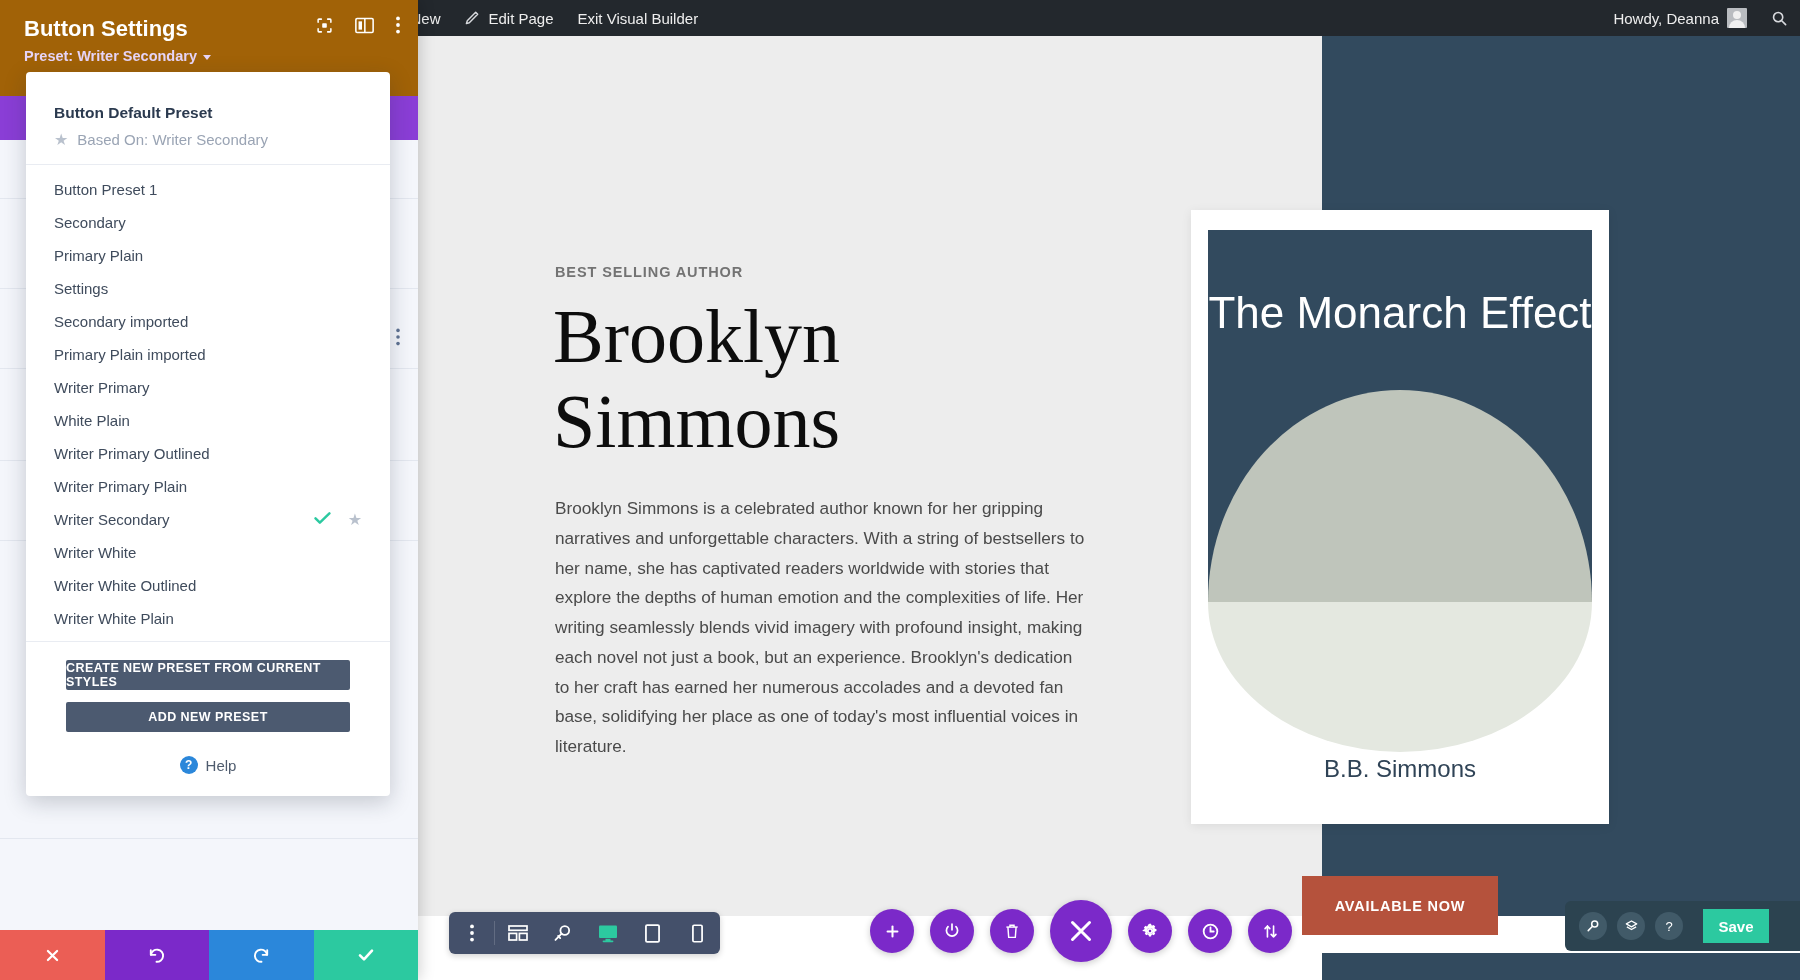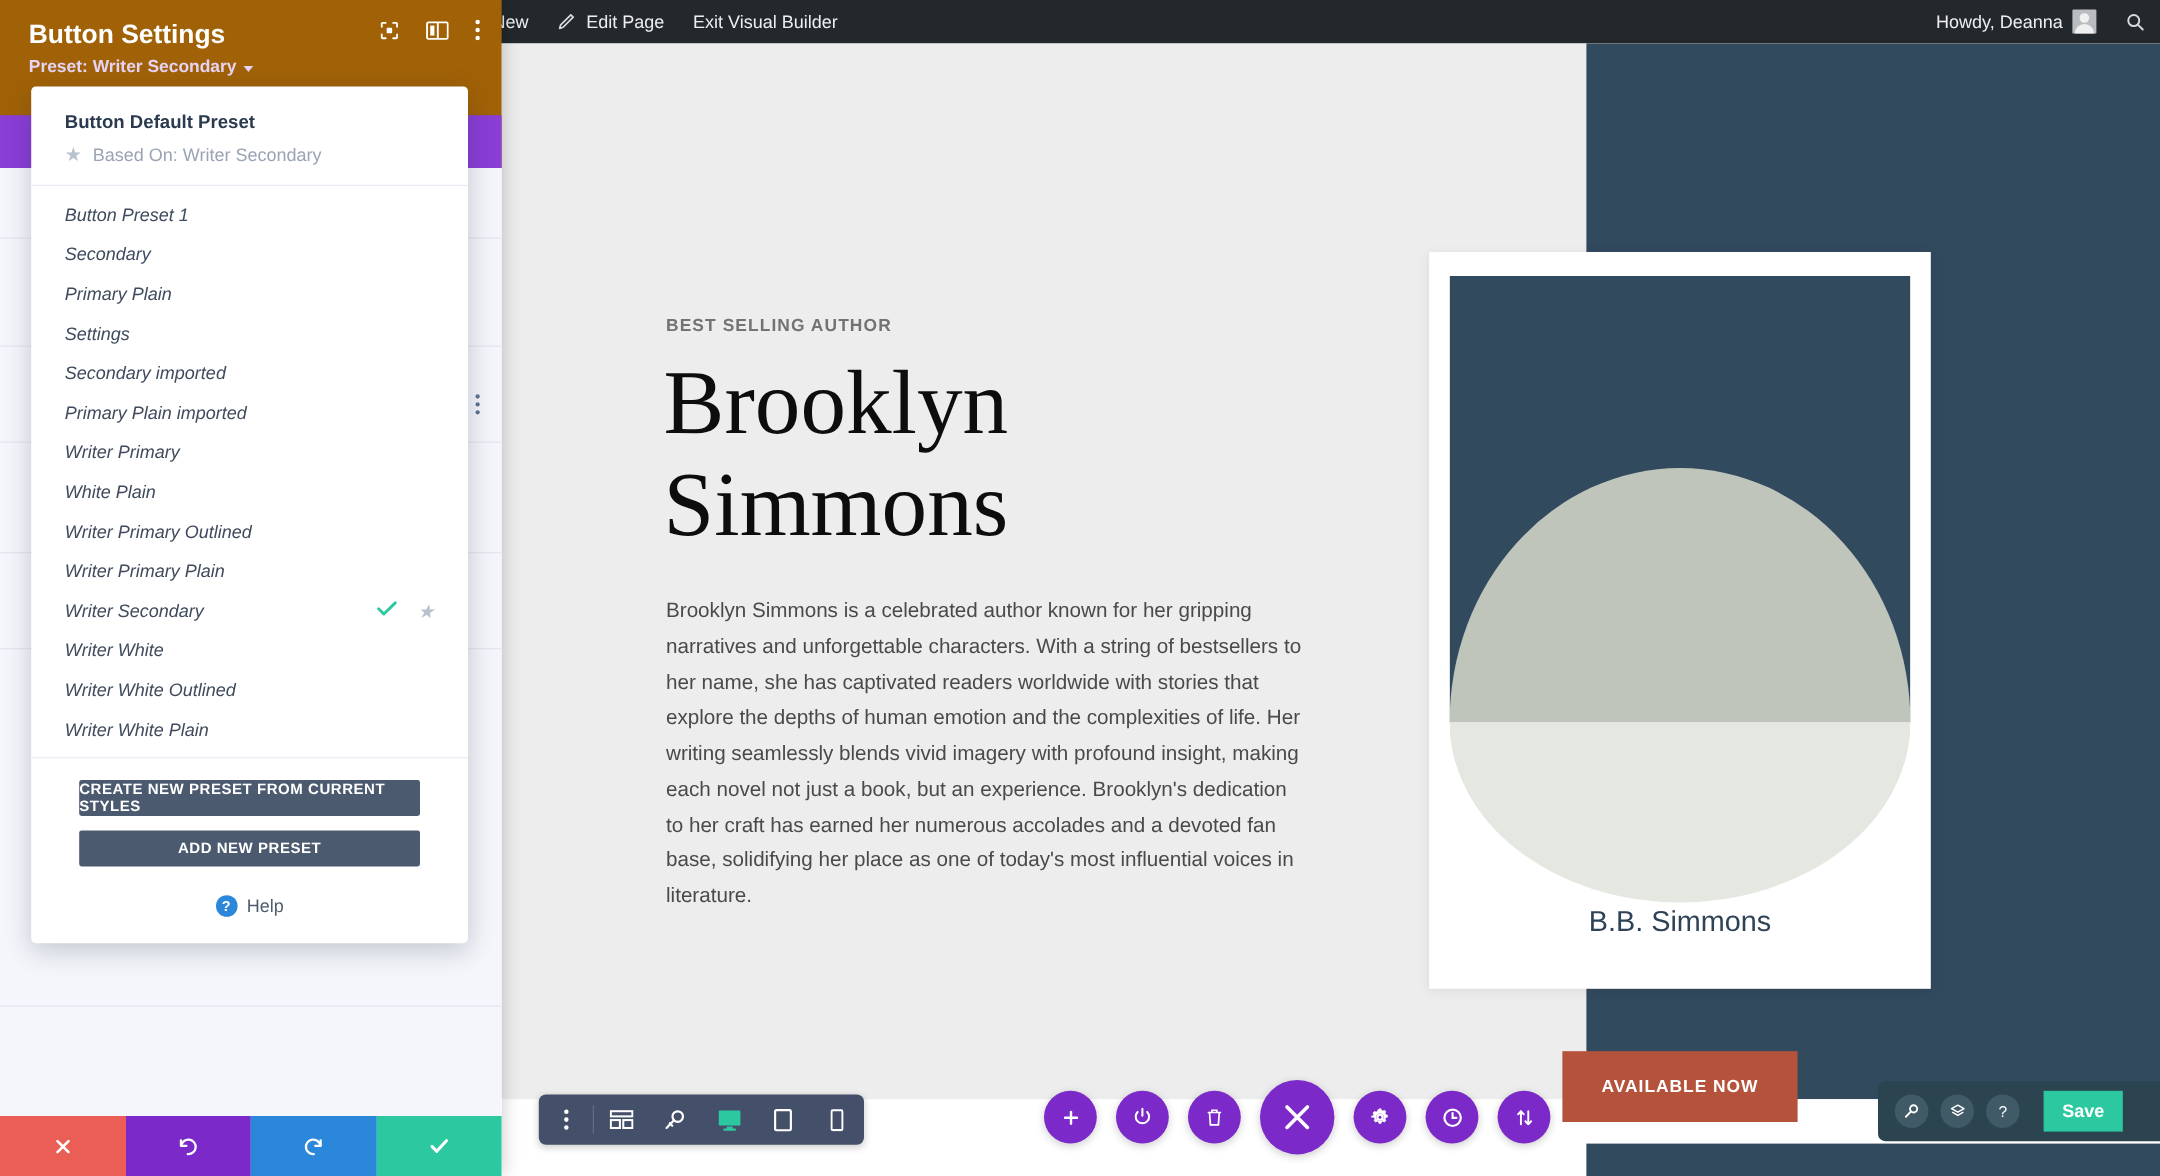--- a/index.html
+++ b/index.html
@@ -265,28 +265,28 @@
     border-radius: 4px;
     box-shadow: 0 6px 22px rgba(26,35,56,.22);
     z-index: 80;
     padding-bottom: 6px;
   }
   #preset-default {
     padding: 22px 28px 16px 28px;
     border-bottom: 1px solid #e9ecf2;
   }
   #preset-default .pd-title {
-    font-size: 15.5px; color: #2b3a4f; font-weight: bold; margin-bottom: 9px;
+    font-size: 15.5px; color: #2b3a4f; font-weight: bold; margin-bottom: 9px; margin-top: 10px;
   }
   #preset-default .pd-sub {
     display: flex; align-items: center; gap: 9px;
     font-size: 15px; color: #9aa4b4;
   }
   .star { color: #b9c1cd; font-size: 16px; line-height: 1; }
-  #preset-list { padding: 8px 0 6px 0; font-style: italic; }
+  #preset-list { padding: 8px 0 6px 0; }
   .preset-item {
     height: 33px; padding: 0 28px;
     display: flex; align-items: center;
     font-size: 15px; color: #3f4b5c; cursor: pointer;
   }
   .preset-item .pi-label { flex: 1 1 auto; }
   .preset-item .pi-check { color: #2cc9a0; font-size: 16px; margin-right: 17px; }
   .preset-item .pi-star  { color: #b9c1cd; font-size: 16px; }
   #preset-actions {
     border-top: 1px solid #e9ecf2;
@@ -389,20 +389,21 @@
   <div id="book-card">
     <div id="book-inner">
       <div id="book-top">
         <div class="petal l"></div>
         <div class="petal r"></div>
       </div>
       <div id="book-bottom">
         <div class="petal l"></div>
         <div class="petal r"></div>
       </div>
+      <div id="book-title">The Monarch Effect</div>
       <div id="book-author">B.B. Simmons</div>
     </div>
   </div>
 
   <div id="available-now">AVAILABLE NOW</div>
 </div>
 
 <div id="view-toolbar">
   <div class="vt">
     <svg width="4" height="18" viewBox="0 0 4 18" fill="currentColor">

